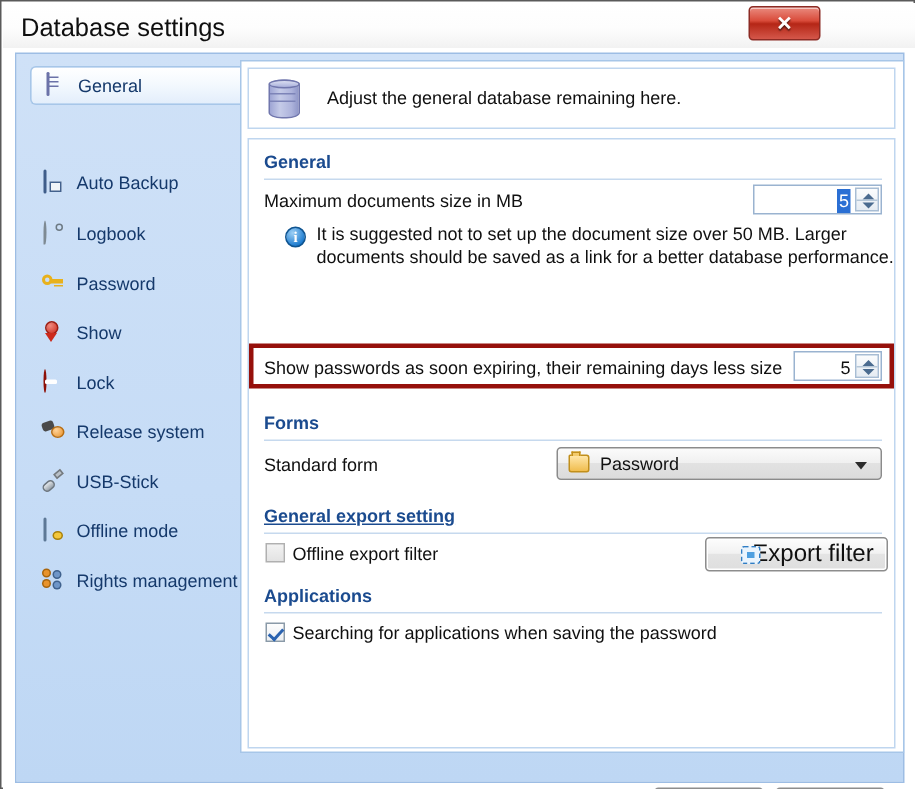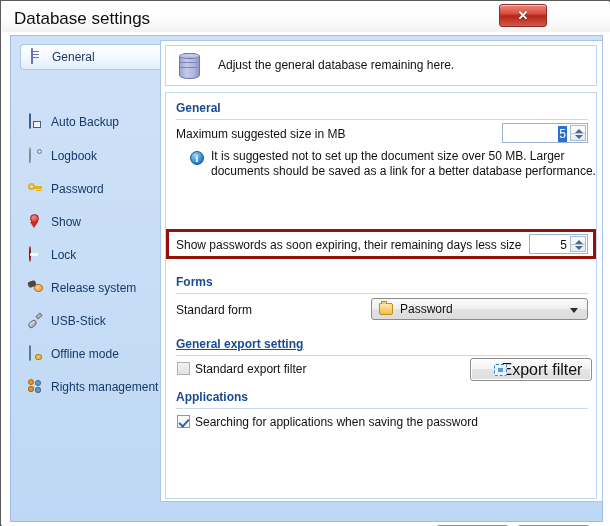--- a/index.html
+++ b/index.html
@@ -413,21 +413,21 @@
               <div class="band"></div>
           </div>
           <div class="hdr-text">Adjust the general database remaining here.</div>
         </div>
 
         <div class="panel-box">
 
           <div class="grp-title" style="left:10px;top:8px;">General</div>
           <div class="grp-rule" style="left:10px;top:26px;width:412px;"></div>
 
-          <div class="lbl" style="left:10px;top:34px;">Maximum suggested size in MB</div>
+          <div class="lbl" style="left:10px;top:34px;">Maximum documents size in MB</div>
           <div class="spin" style="left:336px;top:30px;width:86px;">
             <span class="val sel">5</span>
             <span class="btns">
               <span class="ar up"></span>
               <span class="divline"></span>
               <span class="ar dn"></span>
             </span>
           </div>
 
           <div class="info-ico" style="left:24px;top:58px;"></div>
@@ -452,21 +452,21 @@
           <div class="lbl" style="left:10px;top:210px;">Standard form</div>
           <div class="ddown" style="left:205px;top:205px;width:217px;">
             <span class="dd-folder"></span>
             <span class="dd-label">Password</span>
             <span class="dd-arrow"></span>
           </div>
 
           <div class="grp-title" style="left:10px;top:244px;text-decoration:underline;">General export setting</div>
           <div class="grp-rule" style="left:10px;top:262px;width:412px;"></div>
           <div class="cbx off" style="left:11px;top:269px;"></div>
-          <div class="lbl" style="left:29px;top:269px;">Standard export filter</div>
+          <div class="lbl" style="left:29px;top:269px;">Offline export filter</div>
           <div class="btn" style="left:304px;top:265px;width:122px;">
             <span class="exp-ico"></span>
             <span style="padding-left:22px;">Export filter</span>
           </div>
 
           <div class="grp-title" style="left:10px;top:297px;">Applications</div>
           <div class="grp-rule" style="left:10px;top:315px;width:412px;"></div>
           <div class="cbx on" style="left:11px;top:322px;"></div>
           <div class="lbl" style="left:29px;top:322px;">Searching for applications when saving the password</div>
 

